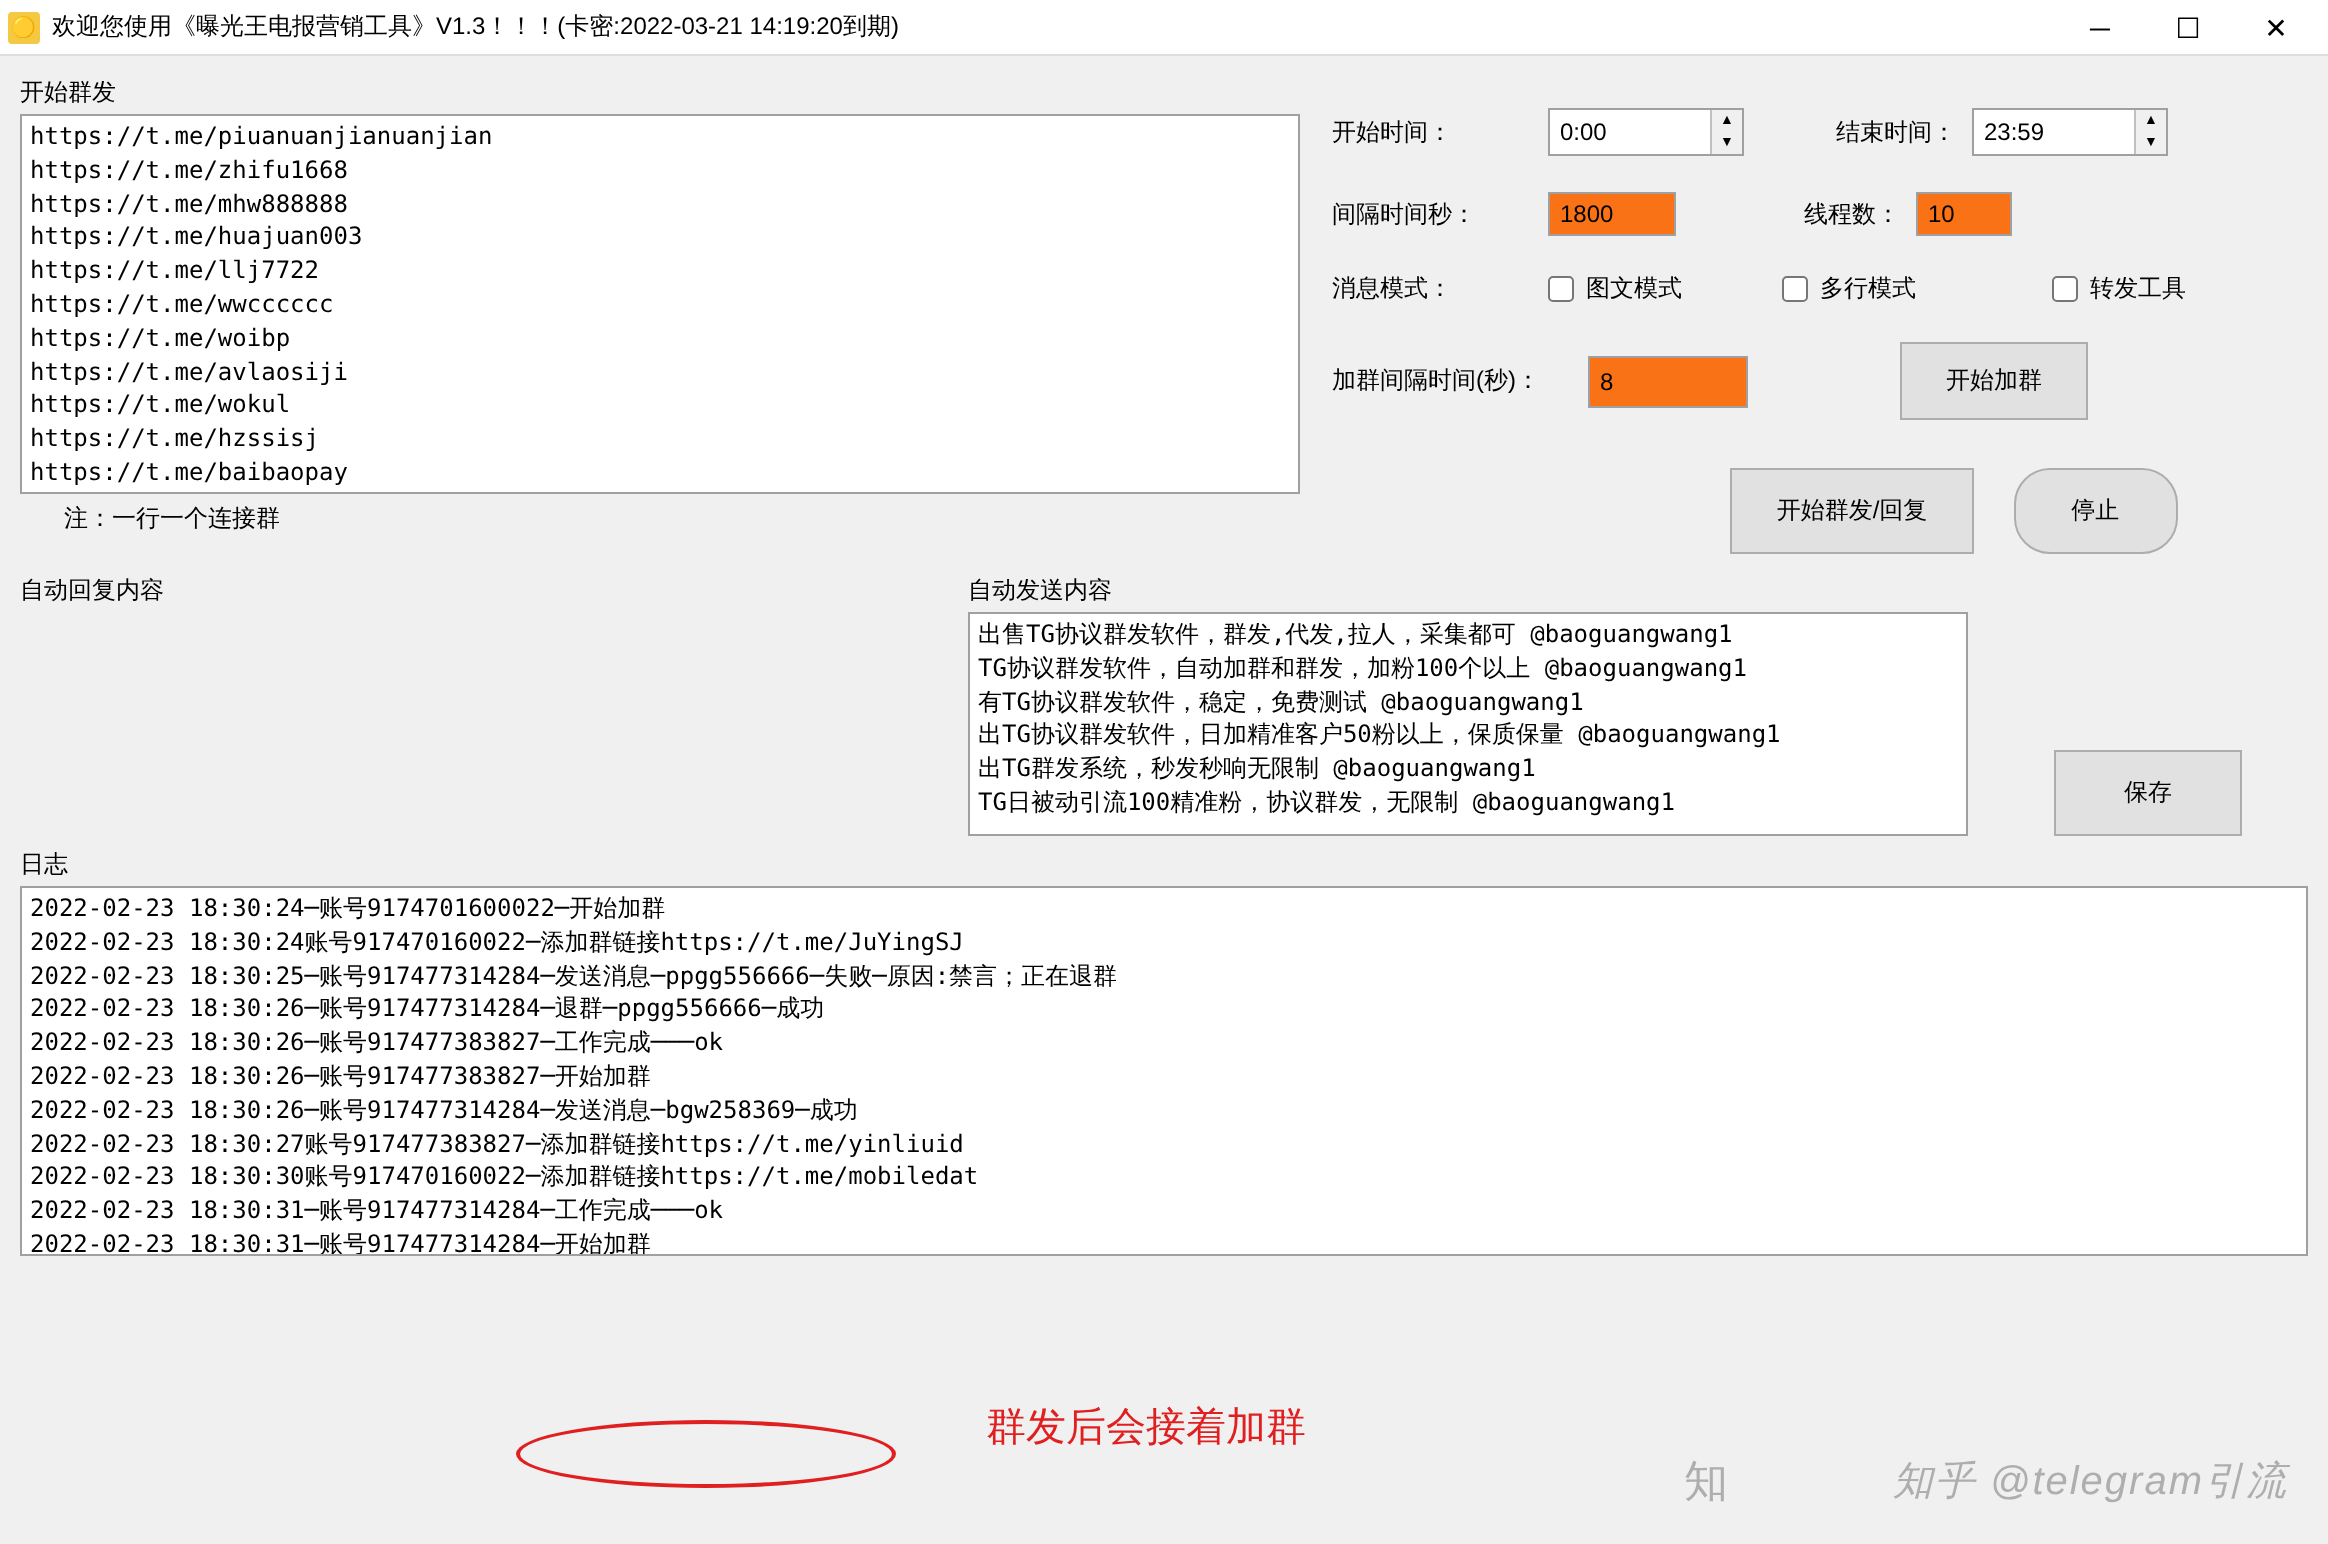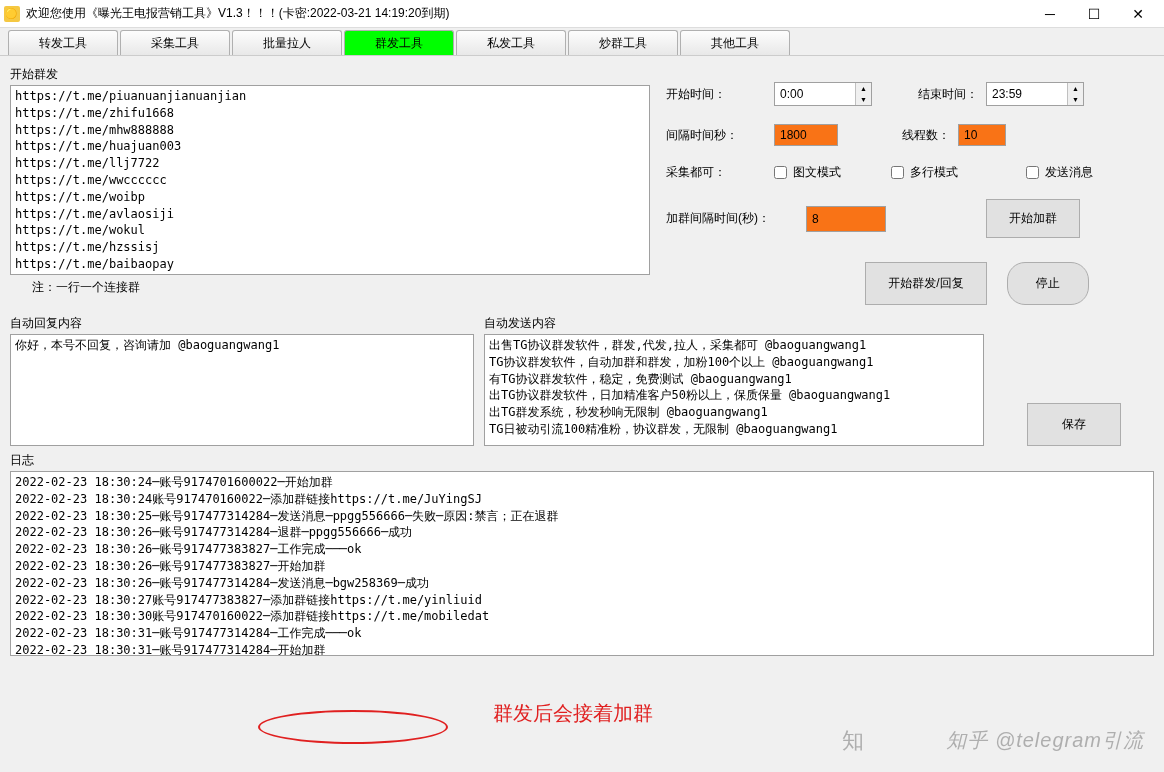--- a/index.html
+++ b/index.html
@@ -152,29 +152,20 @@
   <div class="titlebar">
     <span class="title-icon">🟡</span>
     <span class="title-text">欢迎您使用《曝光王电报营销工具》V1.3！！！(卡密:2022-03-21 14:19:20到期)</span>
     <div class="win-controls">
       <div class="win-btn">─</div>
       <div class="win-btn">☐</div>
       <div class="win-btn close">✕</div>
     </div>
   </div>
 
-  <div class="tabbar">
-    <div class="tab">转发工具</div>
-    <div class="tab">采集工具</div>
-    <div class="tab">批量拉人</div>
-    <div class="tab active">群发工具</div>
-    <div class="tab">私发工具</div>
-    <div class="tab">炒群工具</div>
-    <div class="tab">其他工具</div>
-  </div>
 
   <div class="content">
     <div class="row-top">
       <div class="col-left">
         <div class="label-sm">开始群发</div>
         <textarea class="box listbox" style="">https://t.me/piuanuanjianuanjian
 https://t.me/zhifu1668
 https://t.me/mhw888888
 https://t.me/huajuan003
 https://t.me/llj7722
@@ -214,56 +205,55 @@
 
           <div style="display:flex;align-items:center;gap:8px;">
             <span class="lbl">间隔时间秒：</span>
             <input class="tiny" style="width: 64px;" value="1800">
             <span style="width:48px;"></span>
             <span class="lbl2">线程数：</span>
             <input class="tiny" style="width: 48px;" value="10">
           </div>
 
           <div style="display:flex;align-items:center;gap:8px;">
-            <span class="lbl">采集都可：</span>
+            <span class="lbl">消息模式：</span>
             <label class="cbwrap">
                 <input type="checkbox" style="">
                 <span>图文模式</span>
               </label>
             <span style="width:34px;"></span>
             <label class="cbwrap">
                 <input type="checkbox" style="">
                 <span>多行模式</span>
               </label>
             <span style="width:52px;"></span>
             <label class="cbwrap">
                 <input type="checkbox" style="">
-                <span>发送消息</span>
+                <span>转发工具</span>
               </label>
           </div>
 
-          <div style="display:flex;align-items:center;gap:20px;">
+          <div style="display:flex;align-items:center;gap:8px;">
             <span class="lbl" style="width:120px;">加群间隔时间(秒)：</span>
             <input class="tiny" style="width: 80px; height: 26px;" value="8">
             <span style="width:60px;"></span>
             <button class="btn" style="padding:10px 22px;">开始加群</button>
           </div>
 
           <div class="button-row-top" style="justify-content:center;padding-left:140px;">
             <button class="btn" style="padding:12px 22px;">开始群发/回复</button>
             <button class="btn" style="padding:12px 28px;border-radius:18px;">停止</button>
           </div>
         </div>
       </div>
     </div>
 
     <div class="row-mid">
       <div class="half" style="max-width:464px;">
         <div class="label-sm">自动回复内容</div>
-        <textarea class="box" style="">你好，本号不回复，咨询请加 @baoguangwang1</textarea>
       </div>
       <div class="half" style="max-width:500px;">
         <div class="label-sm">自动发送内容</div>
         <textarea class="box" style="">出售TG协议群发软件，群发,代发,拉人，采集都可 @baoguangwang1
 TG协议群发软件，自动加群和群发，加粉100个以上 @baoguangwang1
 有TG协议群发软件，稳定，免费测试 @baoguangwang1
 出TG协议群发软件，日加精准客户50粉以上，保质保量 @baoguangwang1
 出TG群发系统，秒发秒响无限制 @baoguangwang1
 TG日被动引流100精准粉，协议群发，无限制 @baoguangwang1</textarea>
       </div>

